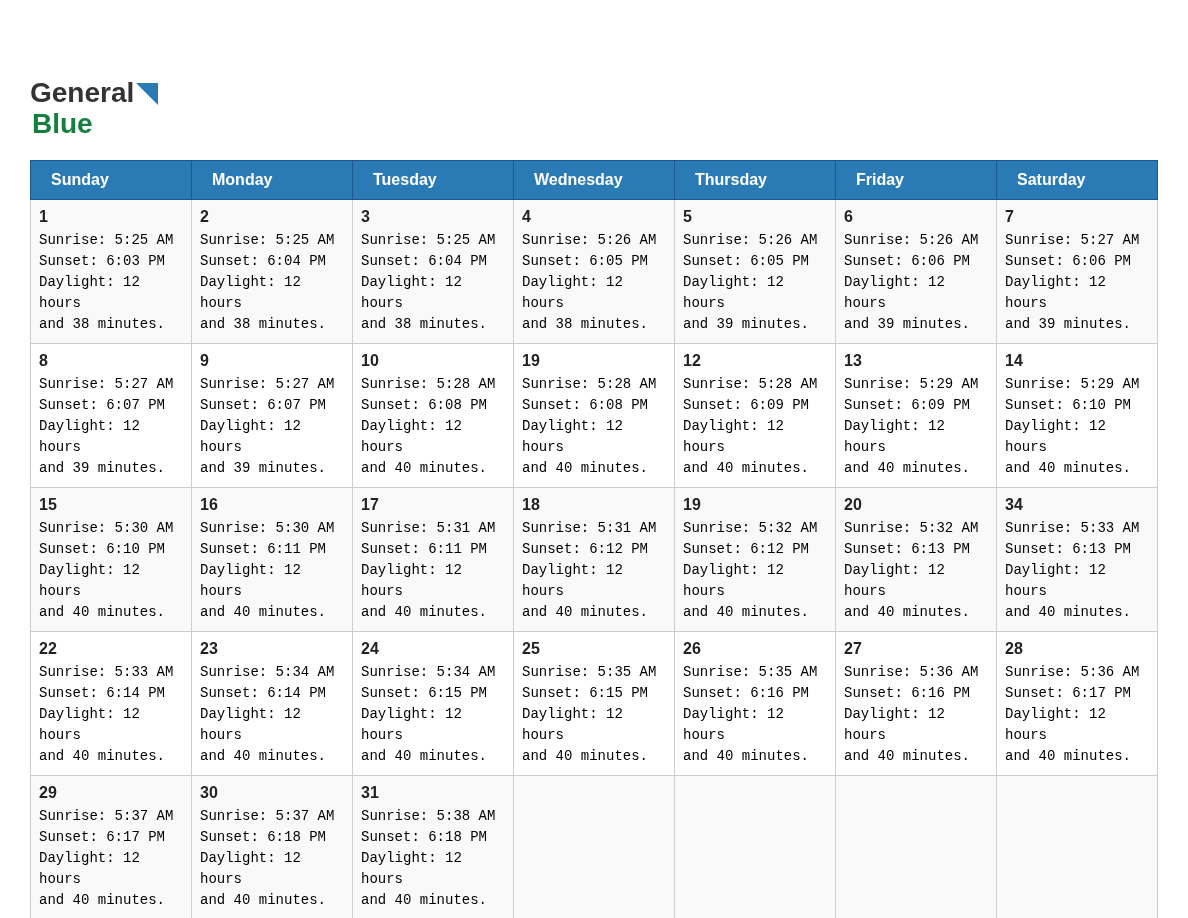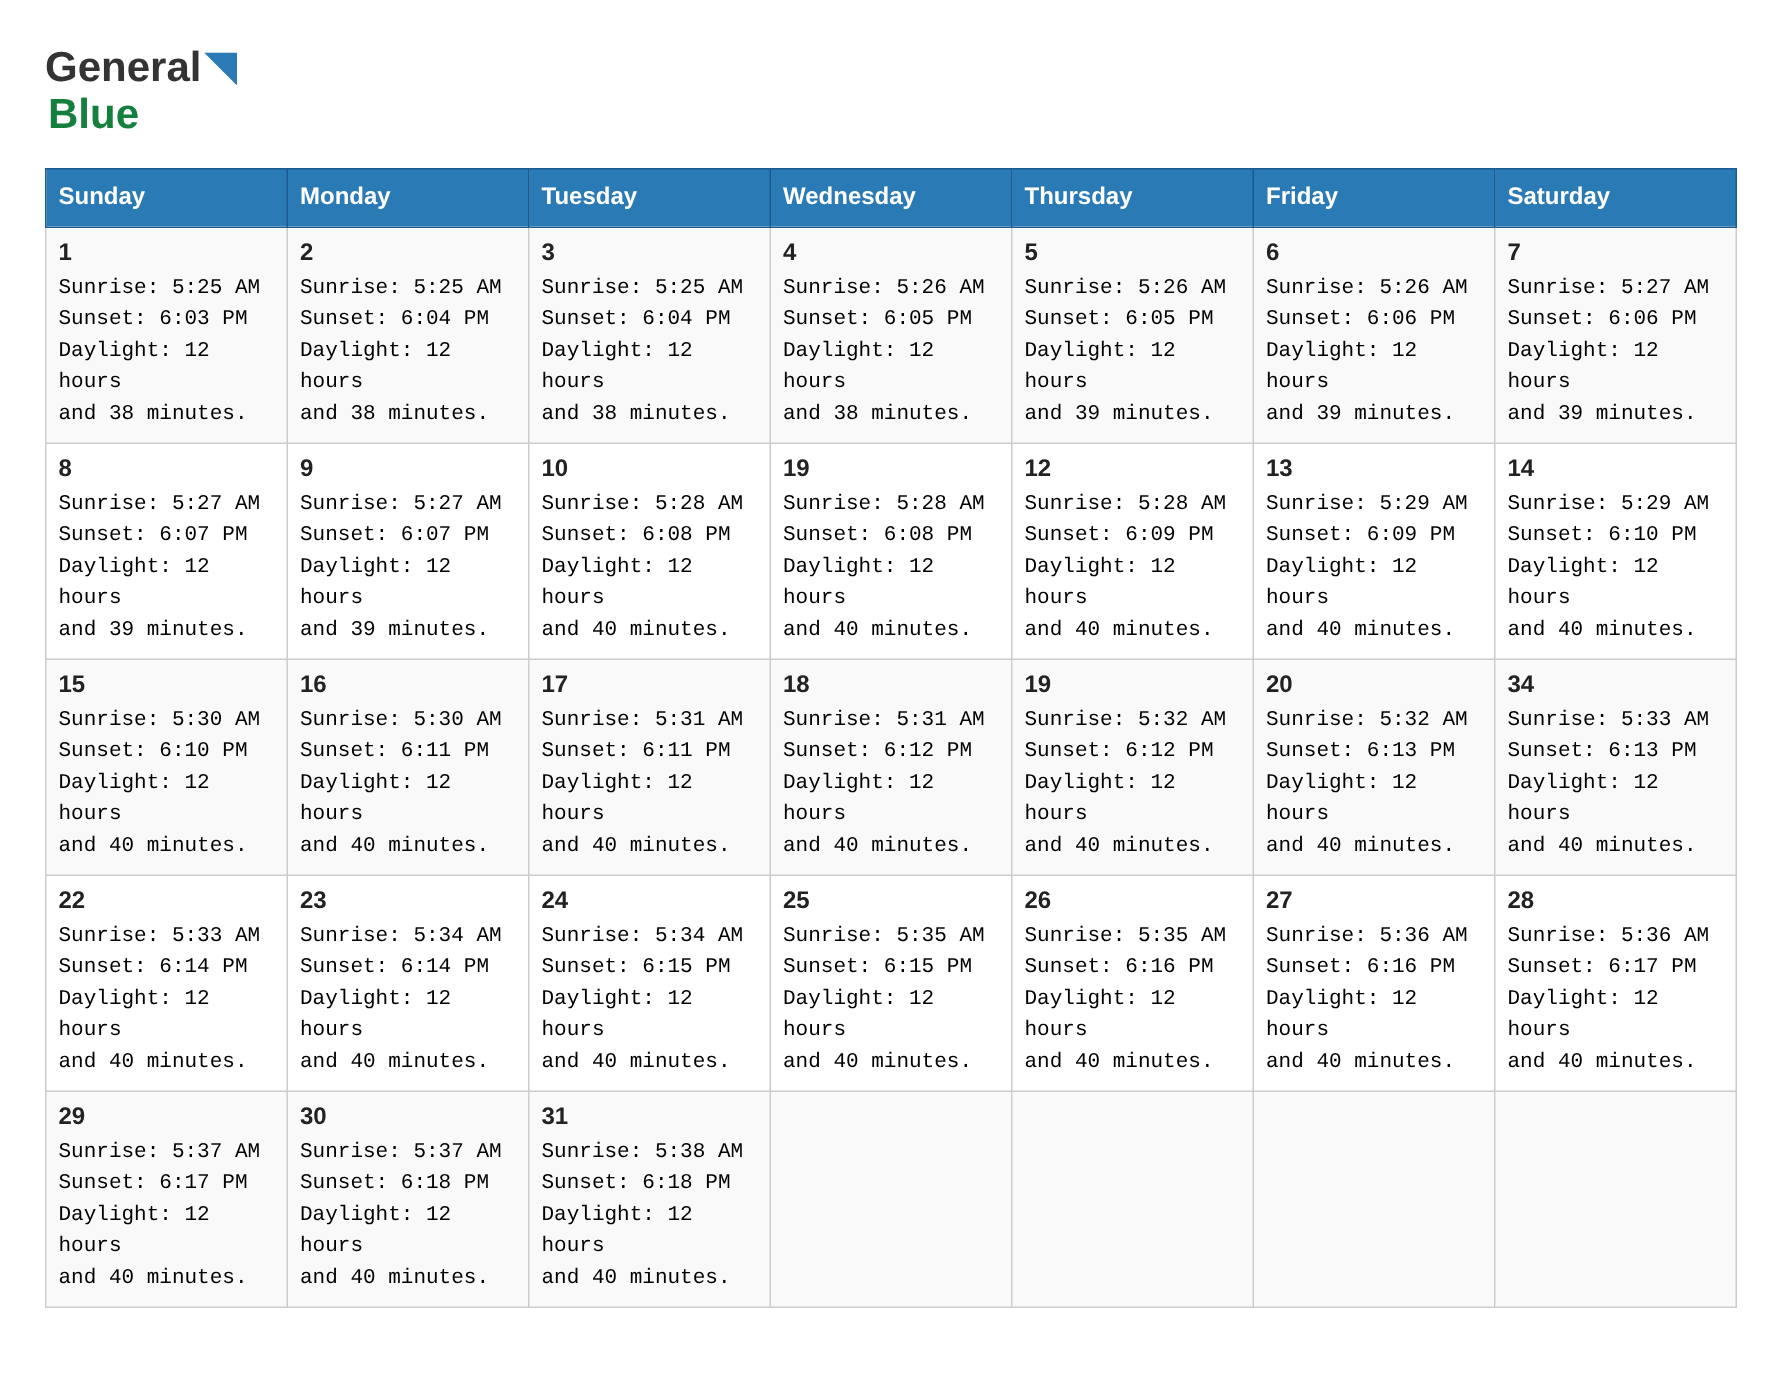--- a/index.html
+++ b/index.html
@@ -46,21 +46,21 @@
       margin-top: 4px;
     }
     .calendar-table {
       width: 100%;
       border-collapse: collapse;
       border: 1px solid #aaa;
     }
     .calendar-table thead tr th {
       background-color: #2a7ab5;
       color: #fff;
-      padding: 10px 8px;
+      padding: 10px 20px;
       font-size: 16px;
       font-weight: bold;
       text-align: left;
       border: 1px solid #1a5a90;
     }
     .calendar-table tbody tr td {
       vertical-align: top;
       padding: 8px;
       font-size: 13px;
       color: #222;
@@ -90,21 +90,21 @@
     .calendar-table tbody tr:nth-child(even) td {
       background-color: #fff;
     }
   </style>
 </head>
 <body>
 
 <div class="header">
   <div class="logo">
     <div style="display:flex;flex-direction:column;line-height:1.1;">
-      <div style="display:flex;align-items:center;">
+      <div style="display:flex;align-items:center;margin-top:48px;">
         <span class="logo-text-general">General</span>
         <svg width="22" height="22" viewBox="0 0 22 22" style="margin-left:2px;margin-top:2px;">
           <polygon points="0,0 22,0 22,22" fill="#2a7ab5"></polygon>
         </svg>
       </div>
       <span class="logo-text-blue" style="margin-left:2px;">Blue</span>
     </div>
   </div>
 </div>
 

